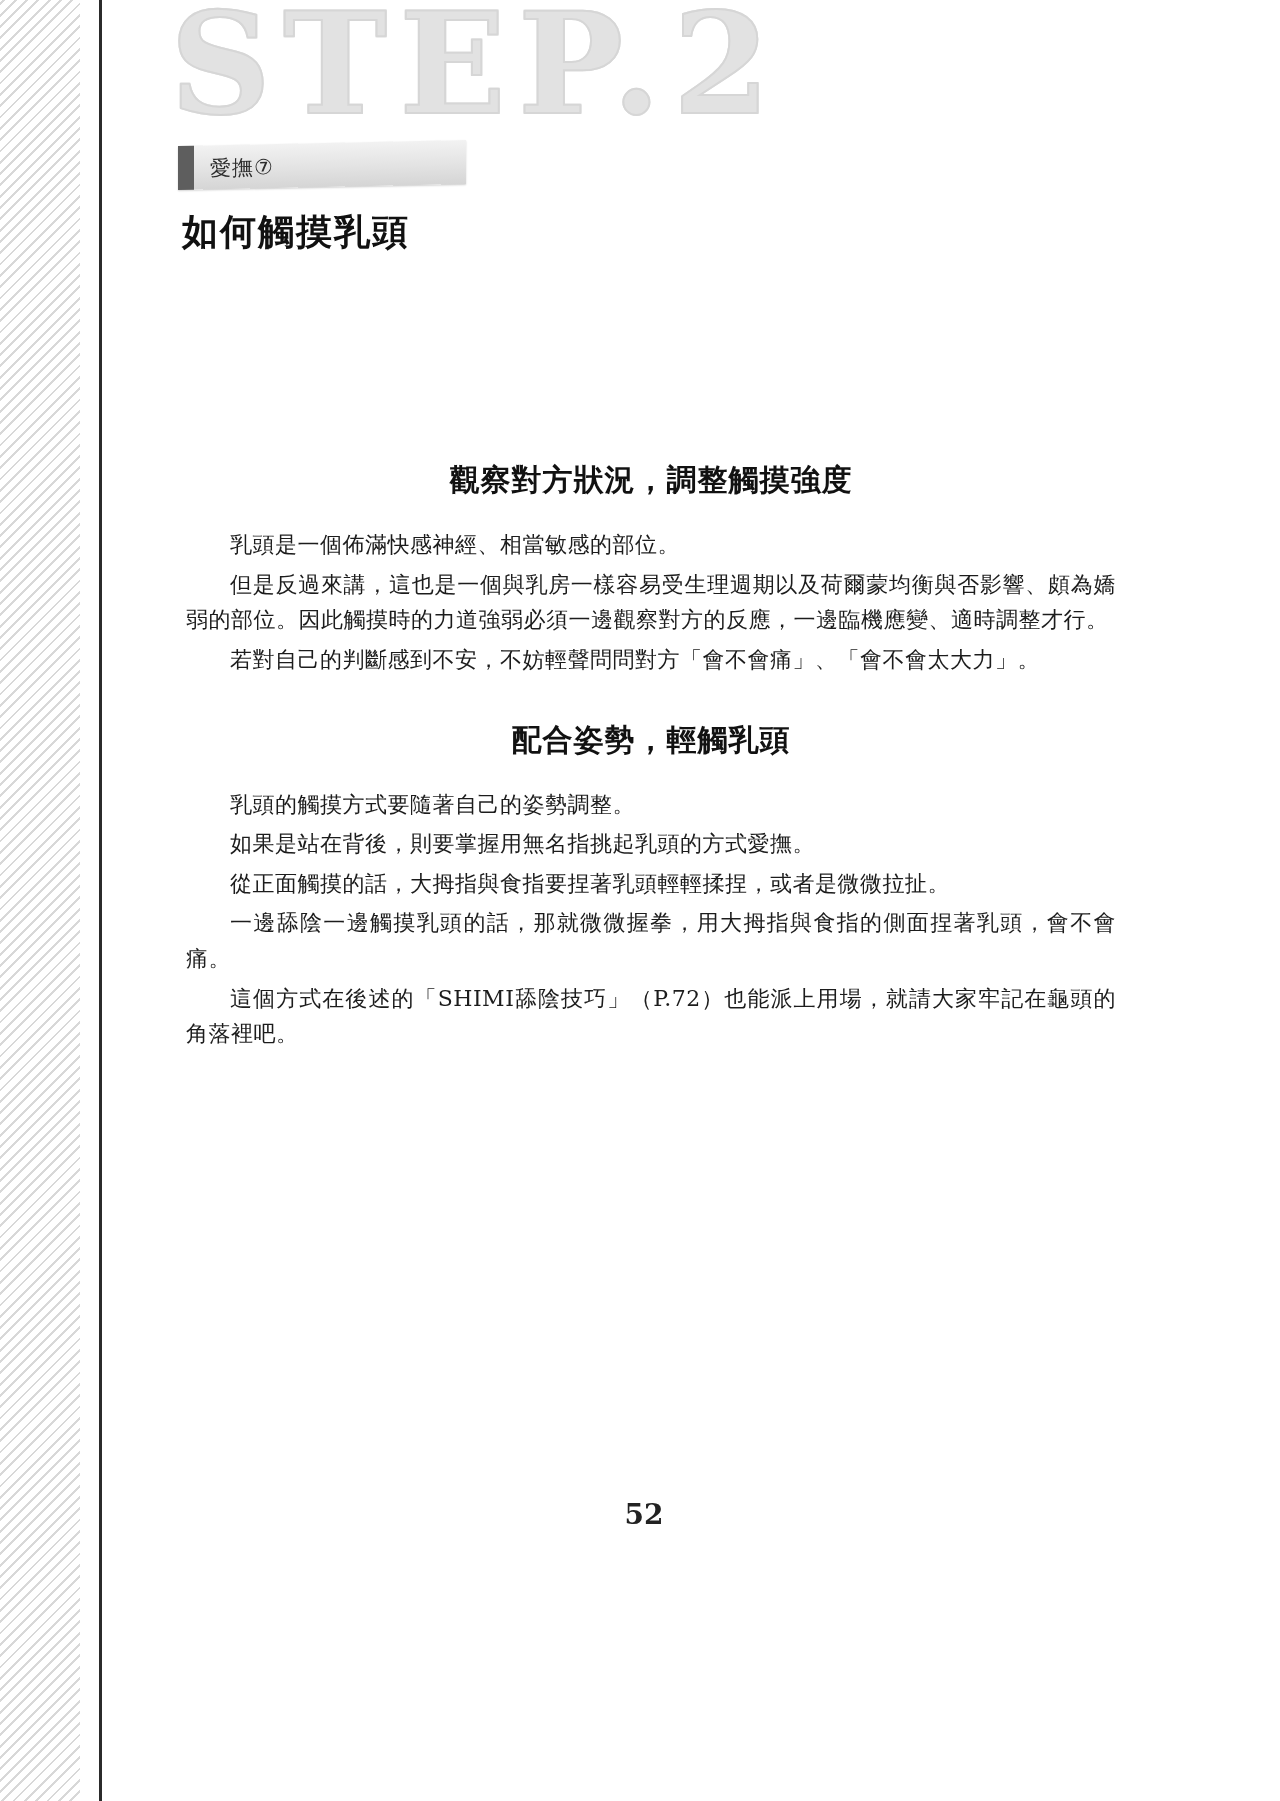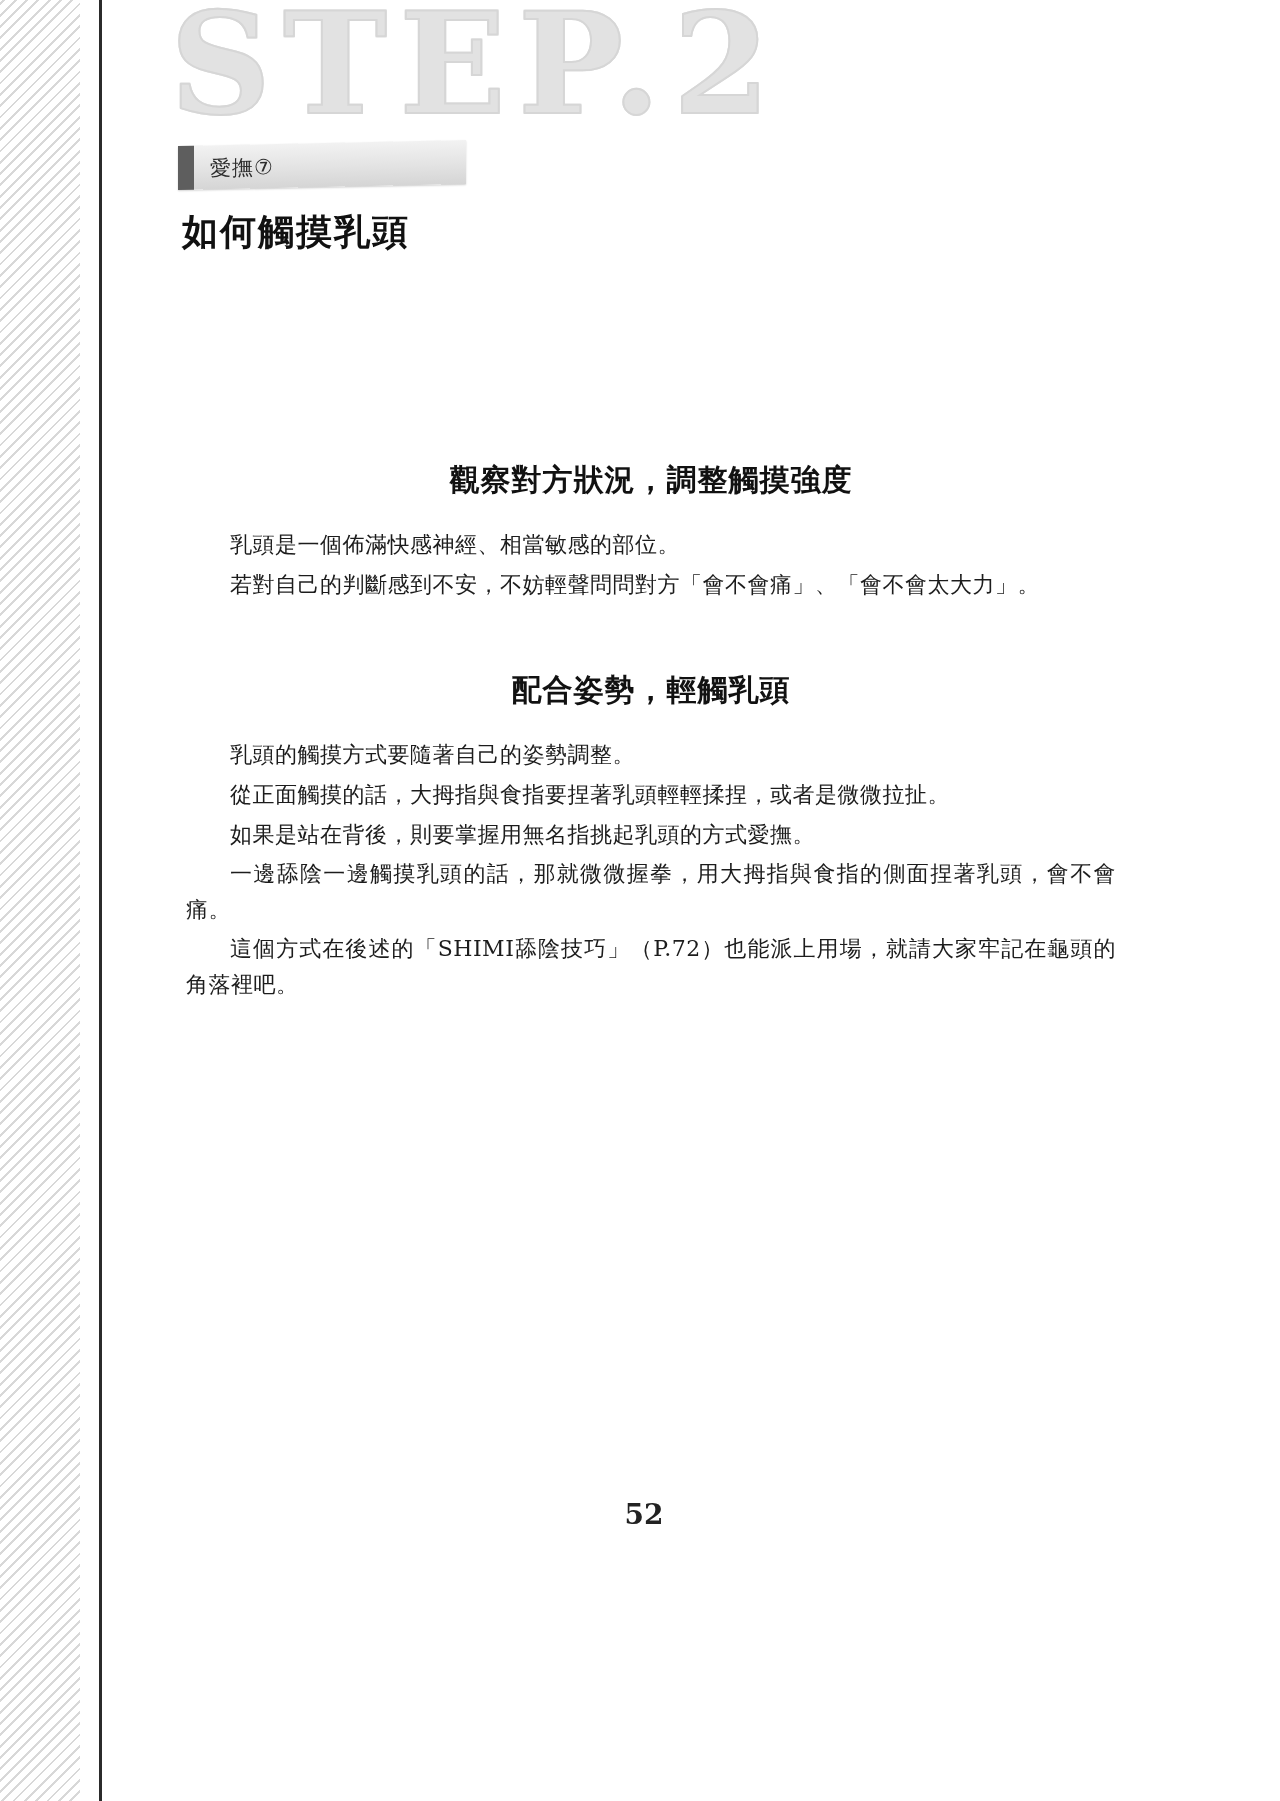--- a/index.html
+++ b/index.html
@@ -104,21 +104,21 @@
   h2.section-heading {
     font-family: "DejaVu Sans", sans-serif;
     font-weight: 700;
     font-size: 30px;
     letter-spacing: 1px;
     margin: 0 0 26px 0;
     color: #111111;
     text-align: center;
   }
   h2.section-heading.second {
-    margin-top: 68px;
+    margin-top: 42px;
   }
   p.para {
     font-family: "DejaVu Serif", serif;
     font-size: 22px;
     line-height: 1.62;
     margin: 0 0 4px 0;
     text-indent: 2em;
     text-align: justify;
     color: #1c1c1c;
     letter-spacing: 0.5px;
@@ -150,26 +150,27 @@
     <div class="tab"></div>
     <div class="tag-label">愛撫⑦</div>
   </div>
 
   <div class="main-title">如何觸摸乳頭</div>
 
   <div class="content">
 
     <h2 class="section-heading">觀察對方狀況，調整觸摸強度</h2>
     <p class="para">乳頭是一個佈滿快感神經、相當敏感的部位。</p>
+    <p class="para">但是反過來講，這也是一個與乳房一樣容易受生理週期以及荷爾蒙均衡與否影響、頗為嬌弱的部位。因此觸摸時的力道強弱必須一邊觀察對方的反應，一邊臨機應變、適時調整才行。</p>
     <p class="para">若對自己的判斷感到不安，不妨輕聲問問對方「會不會痛」、「會不會太大力」。</p>
 
     <h2 class="section-heading second">配合姿勢，輕觸乳頭</h2>
     <p class="para">乳頭的觸摸方式要隨著自己的姿勢調整。</p>
+    <p class="para">如果是站在背後，則要掌握用無名指挑起乳頭的方式愛撫。</p>
     <p class="para">從正面觸摸的話，大拇指與食指要捏著乳頭輕輕揉捏，或者是微微拉扯。</p>
-    <p class="para">如果是站在背後，則要掌握用無名指挑起乳頭的方式愛撫。</p>
     <p class="para">一邊舔陰一邊觸摸乳頭的話，那就微微握拳，用大拇指與食指的側面捏著乳頭，會不會痛。</p>
     <p class="para">這個方式在後述的「SHIMI舔陰技巧」（P.72）也能派上用場，就請大家牢記在龜頭的角落裡吧。</p>
 
   </div>
 
   <div class="page-number">52</div>
 
 </div>
 
 </body></html>

